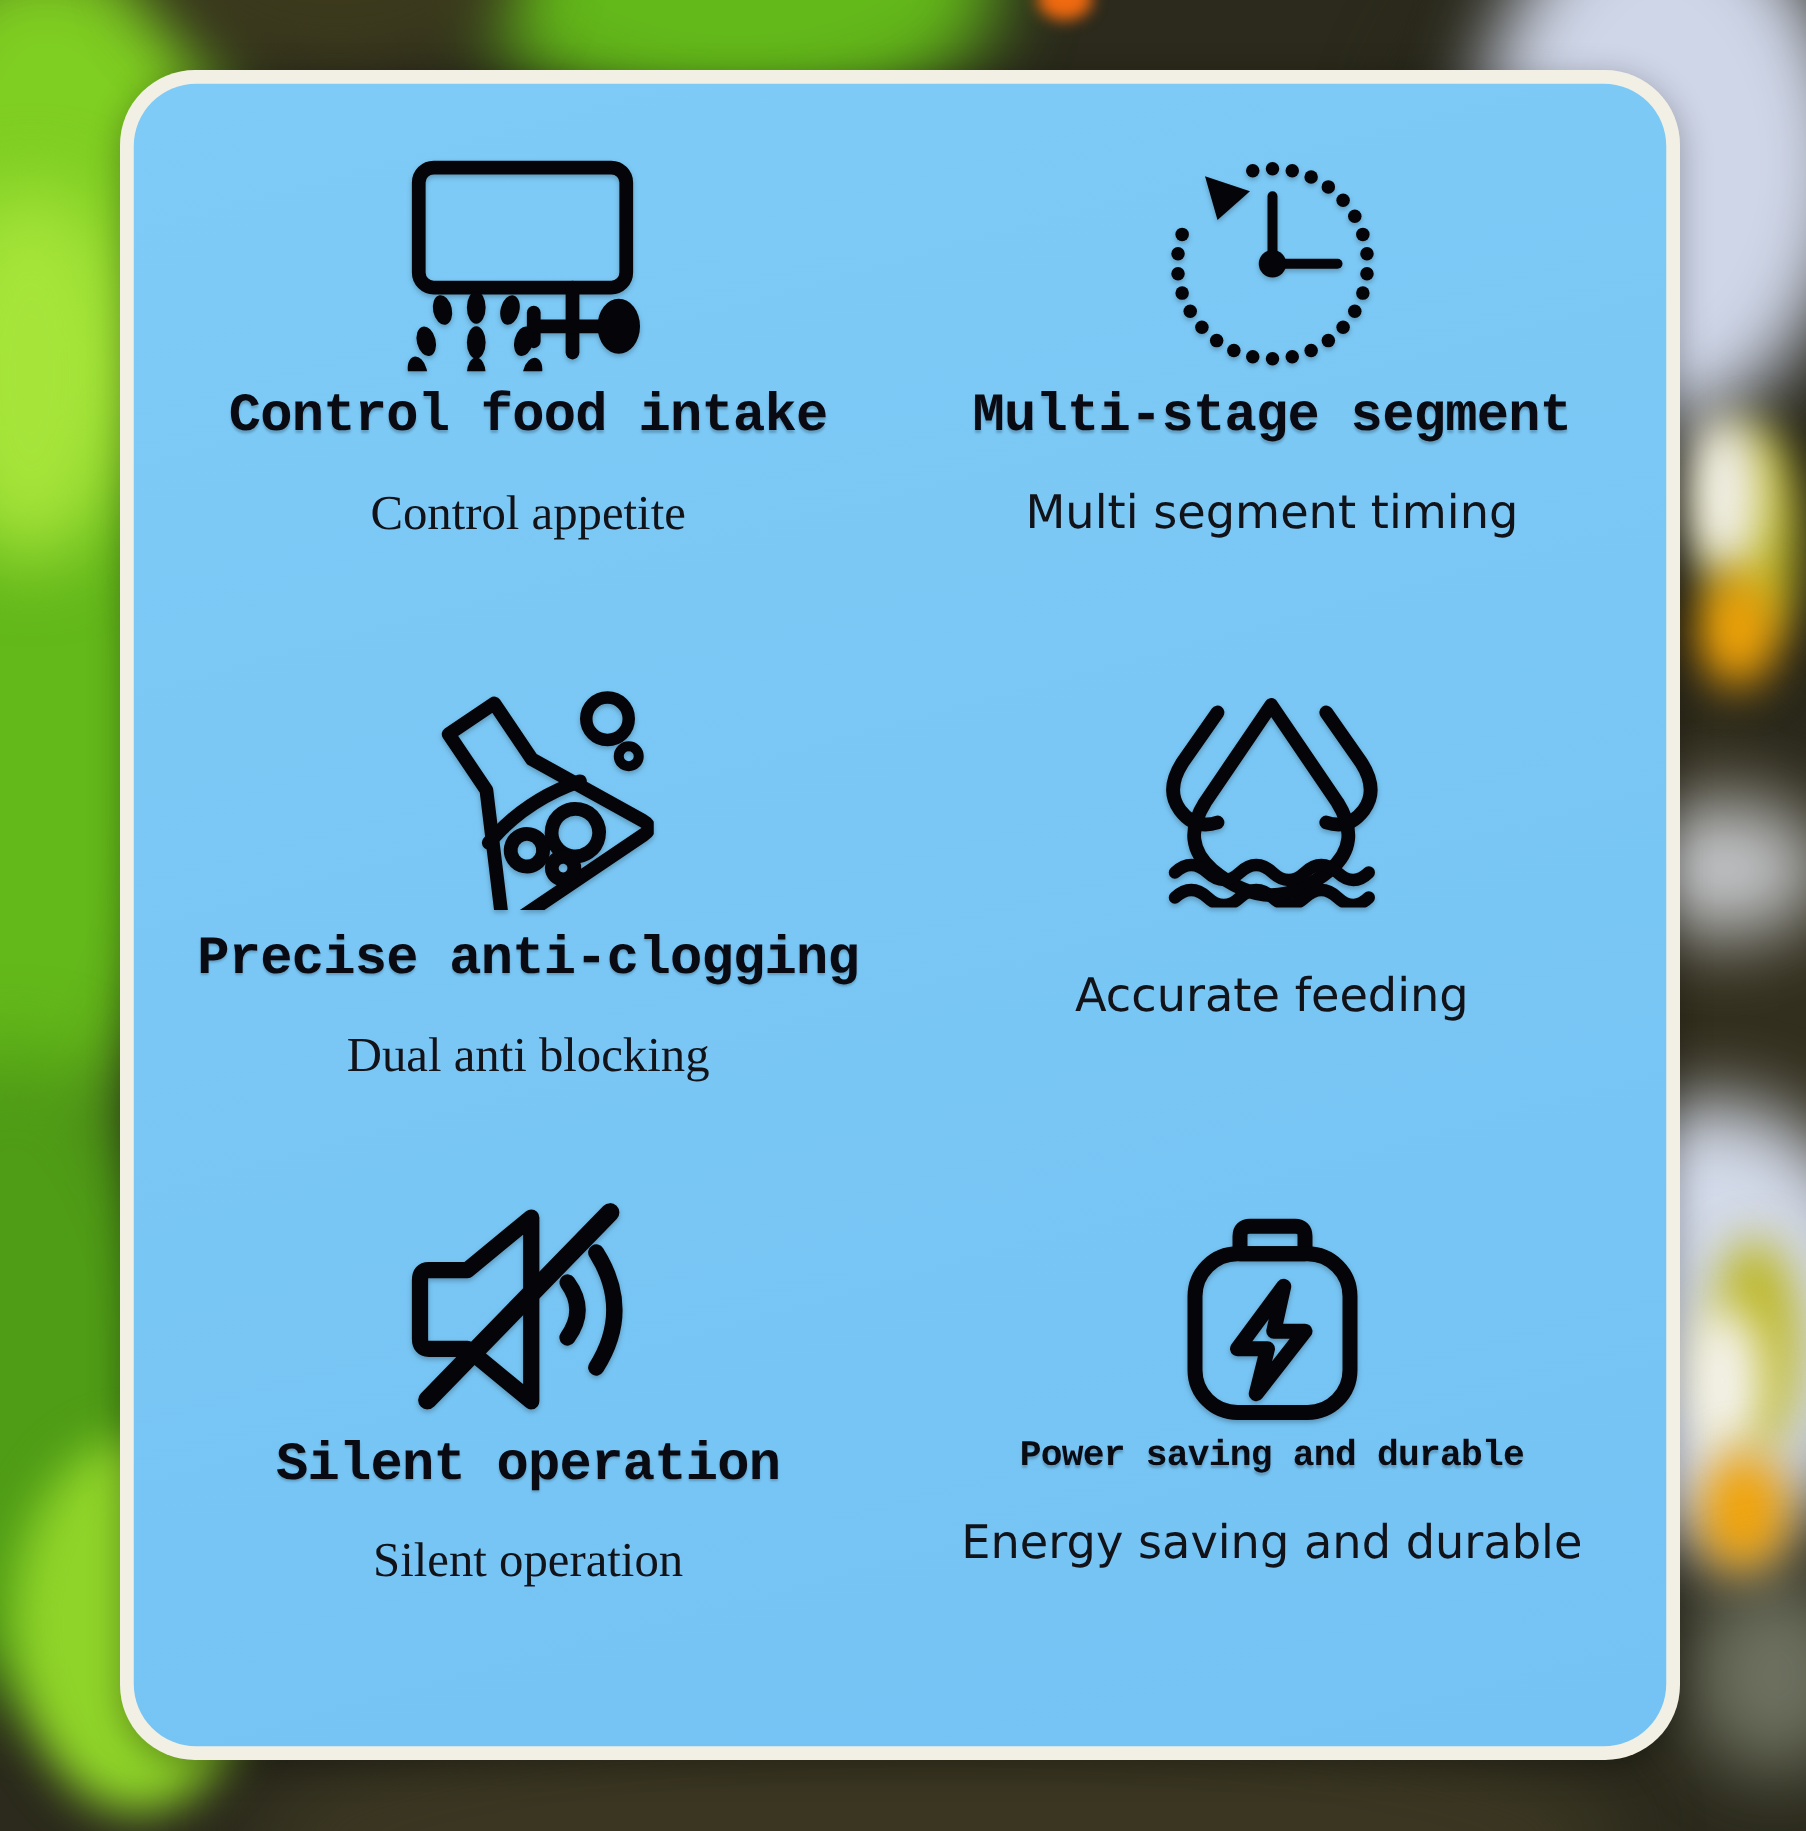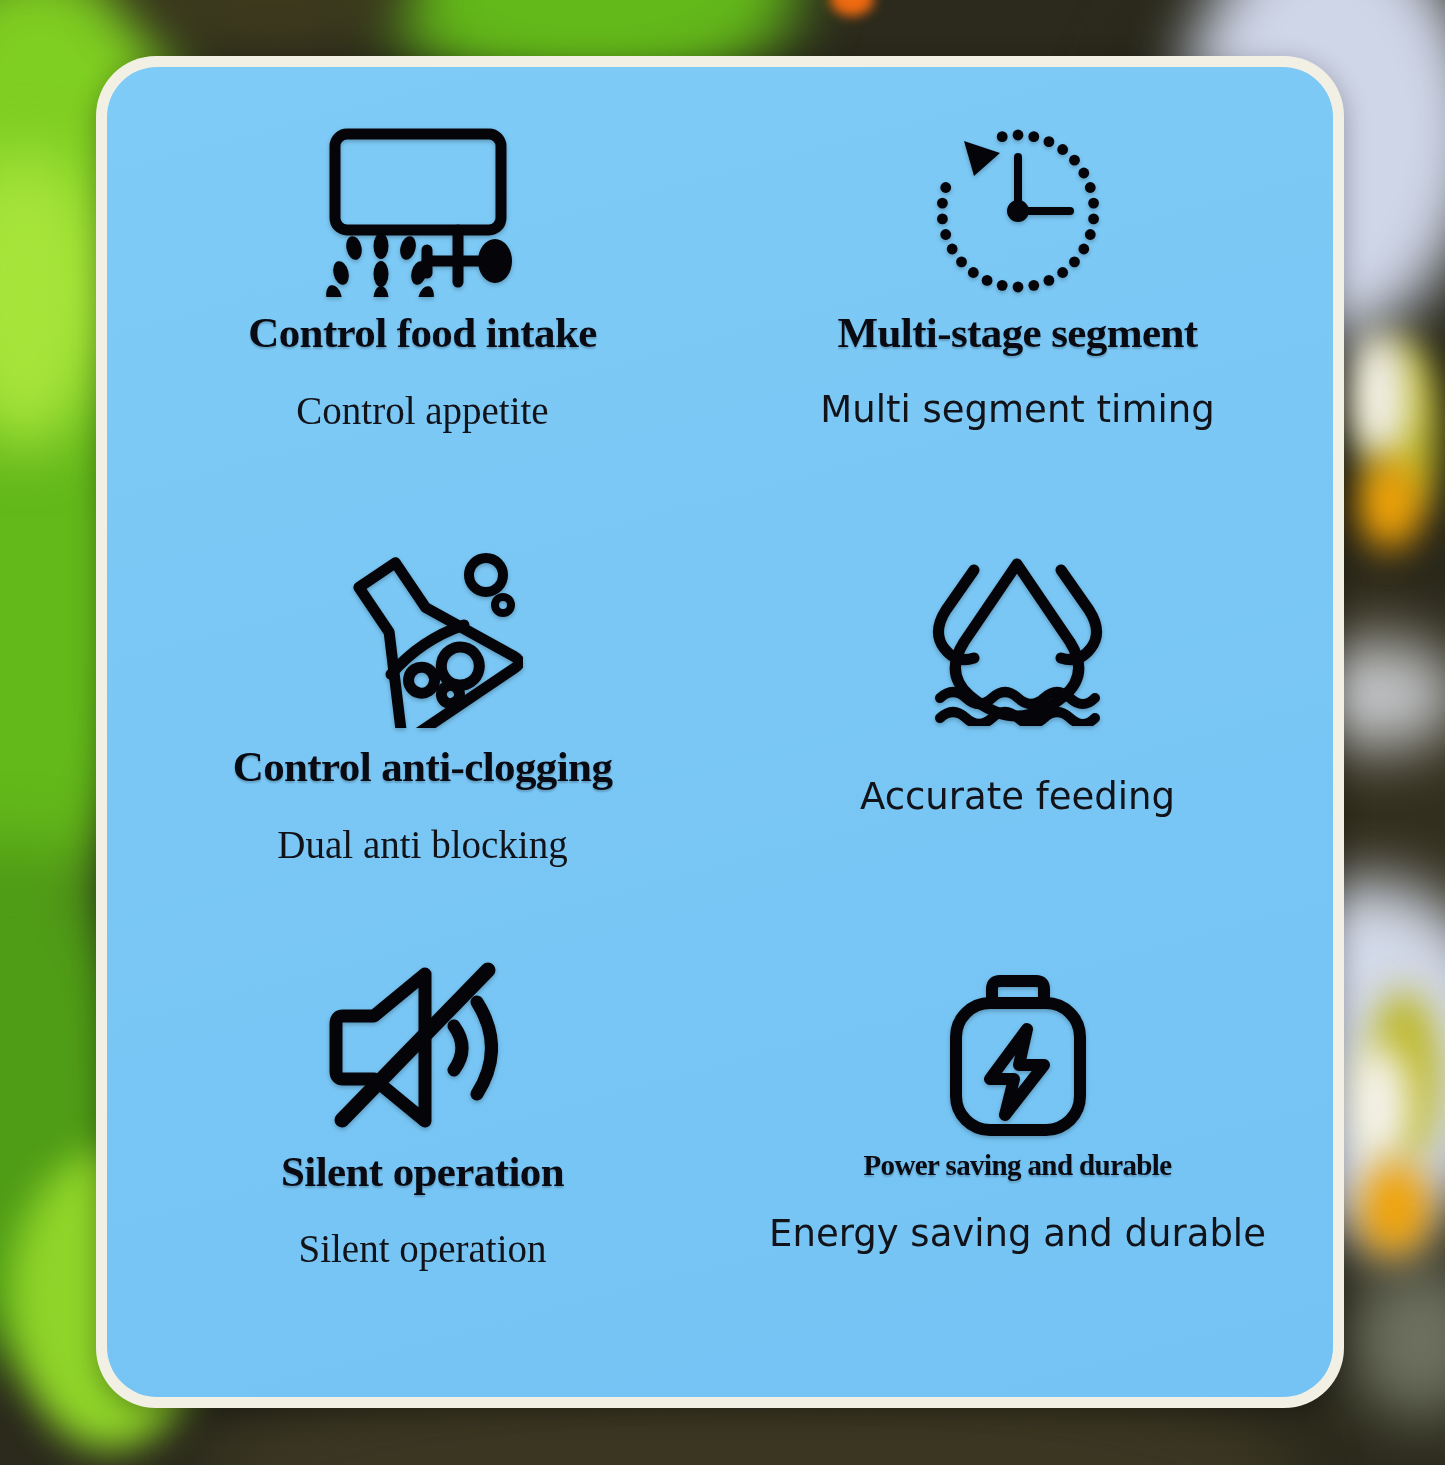--- a/index.html
+++ b/index.html
@@ -51,21 +51,21 @@
   }
   .feature-icon {
     height:200px;
     display:flex;
     align-items:center;
     justify-content:center;
   }
   .feature-icon svg { display:block; filter:drop-shadow(0 2px 2px rgba(0,0,0,.25)); }
 
   .feature-title {
-    font-family:Liberation Serif, serif;
+    font-family:Liberation Mono, monospace;
     font-weight:bold;
     font-size:43px;
     line-height:1.04;
     letter-spacing:-0.6px;
     color:#0a0a12;
     margin-top:2px;
     text-shadow:0 2px 2px rgba(0,0,0,.22);
     white-space:nowrap;
   }
   .feature-sub {
@@ -214,21 +214,21 @@
           </g>
 
           <g fill="none" stroke="#050509" stroke-width="10">
             <circle cx="163" cy="32" r="17"></circle>
           </g>
           <g fill="none" stroke="#050509" stroke-width="8">
             <circle cx="180" cy="62" r="8"></circle>
           </g>
         </svg>
       </div>
-      <div class="feature-title">Control anti-clogging</div>
+      <div class="feature-title">Precise anti-clogging</div>
       <div class="feature-sub serif">Dual anti blocking</div>
     </div>
 
     <div class="feature row2">
       <div class="feature-icon">
         <svg width="175" height="180" viewBox="0 0 175 180">
           <g fill="none" stroke="#050509" stroke-width="11" stroke-linecap="round" stroke-linejoin="round">
 
             <path d="M44 24 L16 64 Q2 86 14 102 Q26 118 44 112"></path>
 

